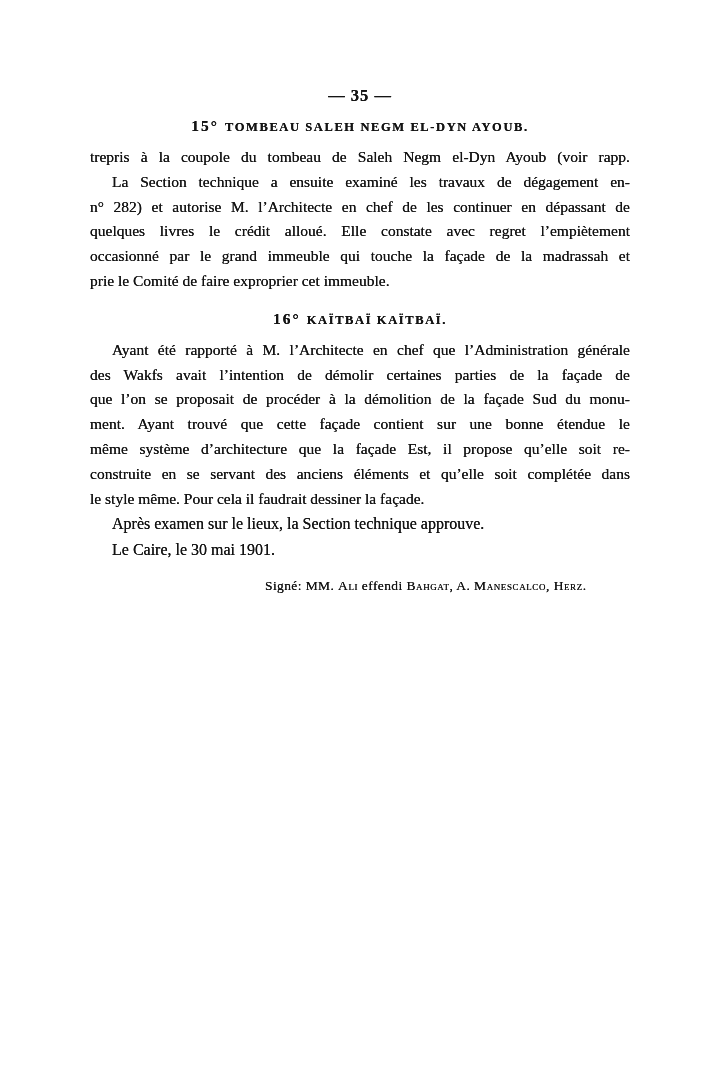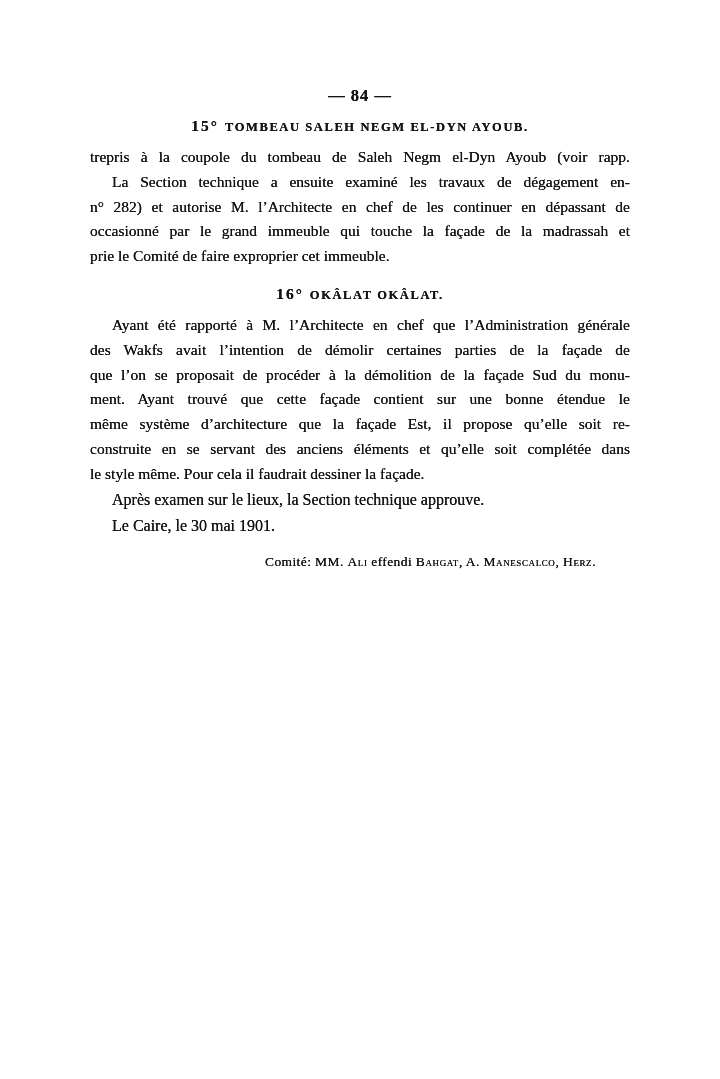--- a/index.html
+++ b/index.html
@@ -76,49 +76,50 @@
     white-space: nowrap;
   }
   .sc { font-variant: small-caps; letter-spacing: 0.6px; }
 </style>
 </head>
 <body>
 
 <div class="page">
   <div class="content">
 
-    <div class="page-number">— 84 —</div>
+    <div class="page-number">— 35 —</div>
 
     <div class="section-heading heading-1">
       <span class="hnum">15°</span><span>TOMBEAU SALEH NEGM EL-DYN AYOUB.</span>
     </div>
 
     <div class="paragraph">
       <div class="line">trepris à la coupole du tombeau de Saleh Negm el-Dyn Ayoub (voir rapp.</div>
       <div class="line first">La Section technique a ensuite examiné les travaux de dégagement en-</div>
       <div class="line">n° 282) et autorise M. l’Architecte en chef de les continuer en dépassant de</div>
+      <div class="line">quelques livres le crédit alloué. Elle constate avec regret l’empiètement</div>
       <div class="line">occasionné par le grand immeuble qui touche la façade de la madrassah et</div>
       <div class="line last">prie le Comité de faire exproprier cet immeuble.</div>
     </div>
 
     <div class="section-heading heading-2">
-      <span class="hnum">16°</span><span>OKÂLAT OKÂLAT.</span>
+      <span class="hnum">16°</span><span>KAÏTBAÏ KAÏTBAÏ.</span>
     </div>
 
     <div class="paragraph">
       <div class="line first">Ayant été rapporté à M. l’Architecte en chef que l’Administration générale</div>
       <div class="line">des Wakfs avait l’intention de démolir certaines parties de la façade de</div>
       <div class="line">que l’on se proposait de procéder à la démolition de la façade Sud du monu-</div>
       <div class="line">ment. Ayant trouvé que cette façade contient sur une bonne étendue le</div>
       <div class="line">même système d’architecture que la façade Est, il propose qu’elle soit re-</div>
       <div class="line">construite en se servant des anciens éléments et qu’elle soit complétée dans</div>
       <div class="line last">le style même. Pour cela il faudrait dessiner la façade.</div>
     </div>
 
     <div class="closing-line">Après examen sur le lieux, la Section technique approuve.</div>
     <div class="closing-line">Le Caire, le 30 mai 1901.</div>
 
     <div class="signature-line">
-      <span>Comité: MM. </span><span class="sc">Ali</span><span> effendi </span><span class="sc">Bahgat</span><span>, A. </span><span class="sc">Manescalco</span><span>, </span><span class="sc">Herz.</span>
+      <span>Signé: MM. </span><span class="sc">Ali</span><span> effendi </span><span class="sc">Bahgat</span><span>, A. </span><span class="sc">Manescalco</span><span>, </span><span class="sc">Herz.</span>
     </div>
 
   </div>
 </div>
 
 </body></html>

